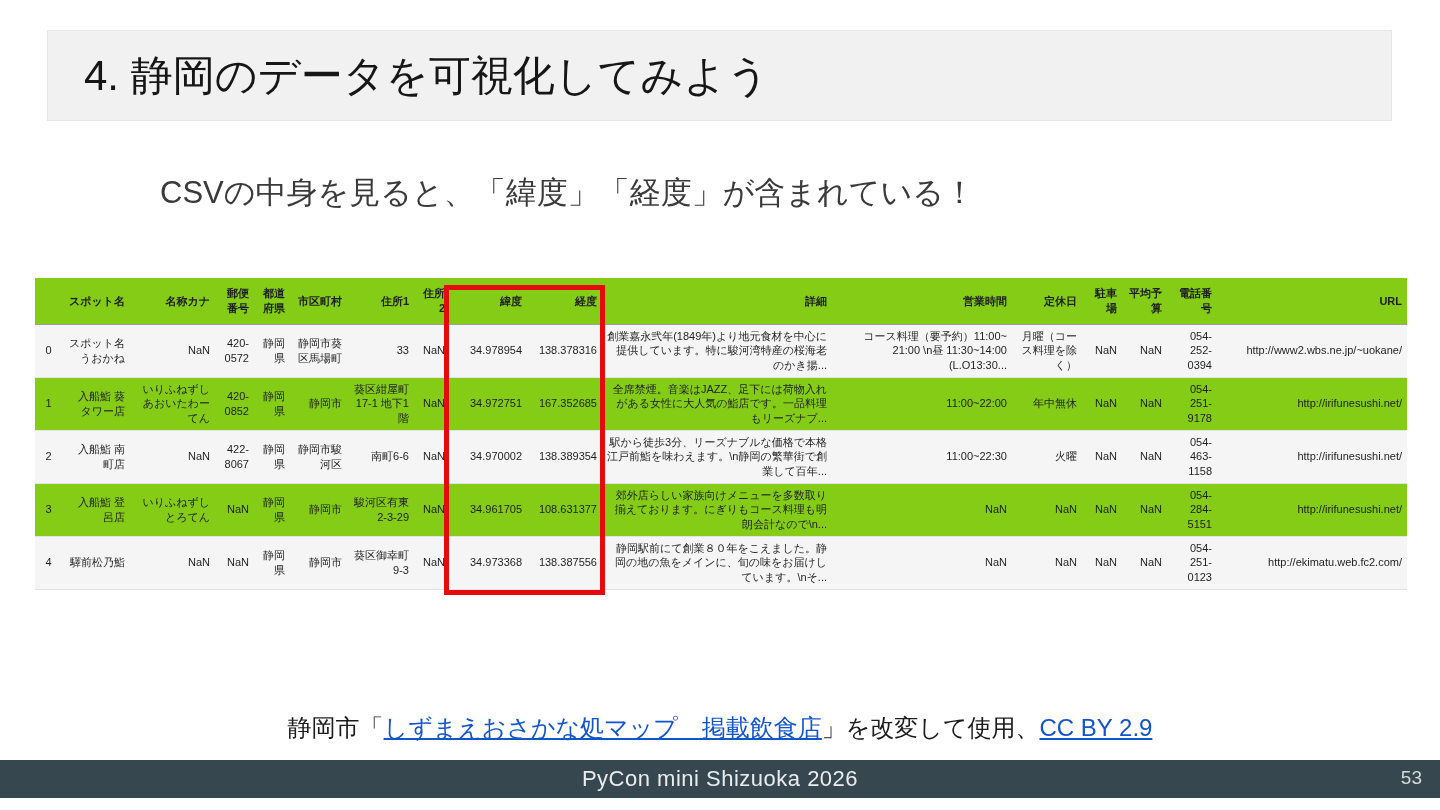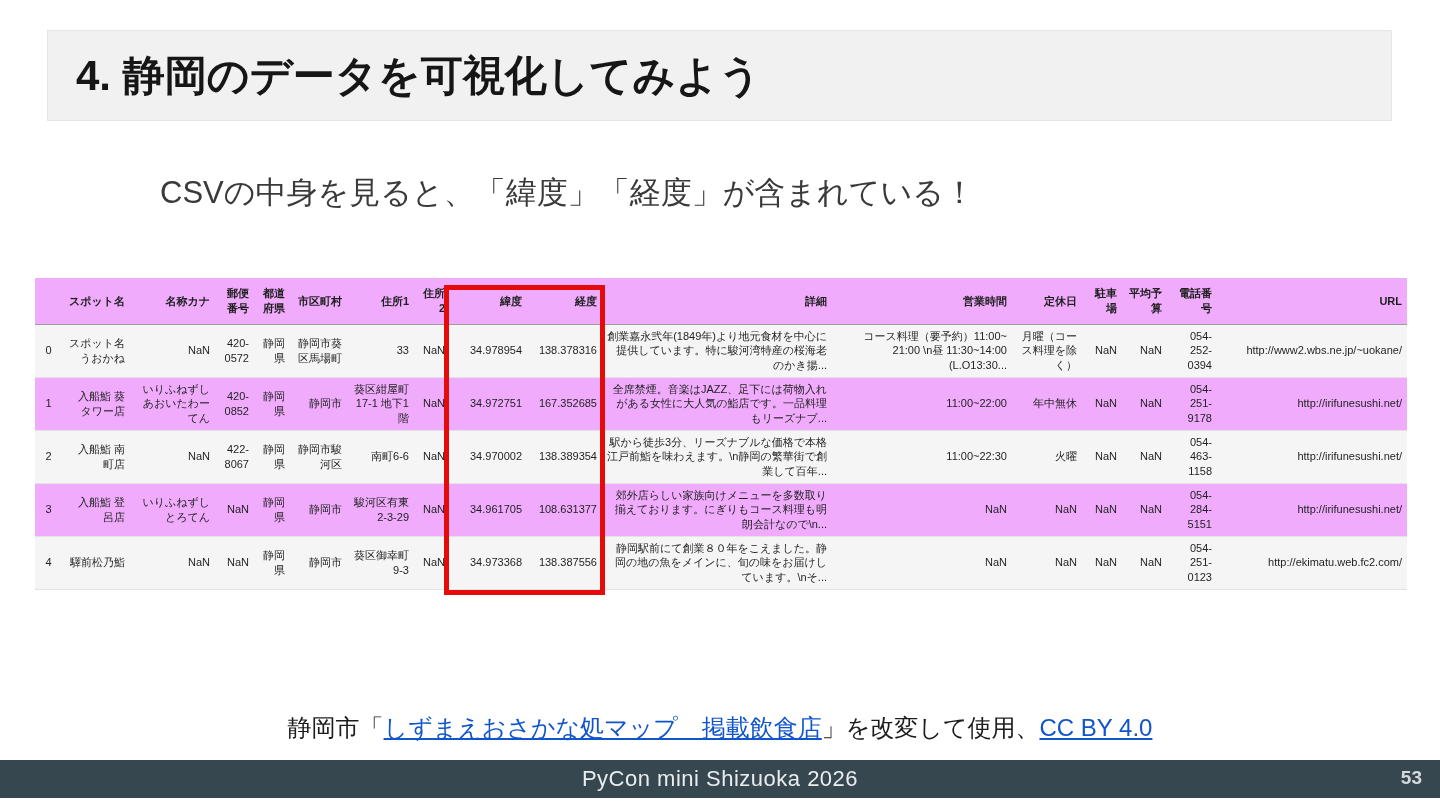--- a/index.html
+++ b/index.html
@@ -9,29 +9,29 @@
     background:#ffffff;
     font-family:"Liberation Sans","DejaVu Sans",sans-serif;
     overflow:hidden;
     color:#1f1f1f;
   }
   .title-box {
     position:absolute; left:47px; top:30px; width:1345px; height:91px;
     background:#f1f1f1; border:1px solid #e6e6e6;
     display:flex; align-items:center; padding-left:28px;
   }
-  .title-box h1 { font-size:42px; font-weight:bold; color:#161616; white-space:nowrap; }
+  .title-box h1 { font-size:42px; font-weight:normal; color:#161616; white-space:nowrap;margin-left:8px; }
   .subtitle {
     position:absolute; left:116px; top:172px;
     font-size:31px; color:#3a3a3a; white-space:nowrap;margin-left:44px;
   }
   .table-wrap { position:absolute; left:35px; top:278px; width:1372px; }
   table.dataframe {
     border-collapse:collapse; table-layout:fixed; width:1372px;
-    font-size:11px; color:#1f1f1f; background:#f0abfc;
+    font-size:11px; color:#1f1f1f; background:#84cc16;
   }
   .dataframe th, .dataframe td {
     text-align:right; vertical-align:middle; padding:3px 5px;
     line-height:1.3; word-wrap:break-word; overflow-wrap:break-word;
   }
   .dataframe thead th { font-weight:bold; height:46px; border-bottom:1px solid #9d9d9d; }
   .dataframe tbody tr { height:53px; border-bottom:1px solid #e3e3e3; }
   .dataframe tbody tr:nth-child(odd) { background:#f5f5f5; }
   .dataframe tbody .col-0 { text-align:center; font-weight:normal; }
   .col-0{width:27px}.col-1{width:68px}.col-2{width:85px}.col-3{width:39px}
@@ -47,21 +47,21 @@
     position:absolute; top:712px; left:0; width:100%;
     text-align:center; font-size:24px; color:#1c1c1c; white-space:nowrap;
   }
   .attribution a { color:var(--link-blue,#1155cc); text-decoration:underline; cursor:pointer; }
   .footer-bar {
     position:absolute; left:0; bottom:12px; width:100%; height:38px;
     background:var(--footer-bg,#37474f);
     display:flex; align-items:center; justify-content:center;
   }
   .footer-text { color:#e9edef; font-size:22px; letter-spacing:0.5px; }
-  .page-number { position:absolute; right:18px; top:7px; color:#d3d9dc; font-size:19px;font-weight:bold; }
+  .page-number { position:absolute; right:18px; top:7px; color:#d3d9dc; font-size:19px; }
 </style>
 </head>
 <body>
 
 <div class="slide">
 
   <div class="title-box">
     <h1>4. 静岡のデータを可視化してみよう</h1>
   </div>
 
@@ -184,20 +184,20 @@
             <td class="col-13">NaN</td>
             <td class="col-14">NaN</td>
             <td class="col-15">054-251-0123</td>
             <td class="col-16">http://ekimatu.web.fc2.com/</td>
           </tr>
         </tbody>
     </table>
     <div class="highlight-box"></div>
   </div>
 
-  <div class="attribution"><span>静岡市「</span><a>しずまえおさかな処マップ　掲載飲食店</a><span>」を改変して使用、</span><a>CC BY 4.0</a></div>
+  <div class="attribution"><span>静岡市「</span><a>しずまえおさかな処マップ　掲載飲食店</a><span>」を改変して使用、</span><a>CC BY 2.9</a></div>
 
   <div class="footer-bar">
     <span class="footer-text">PyCon mini Shizuoka 2026</span>
     <span class="page-number">53</span>
   </div>
 
 </div>
 
 </body></html>

